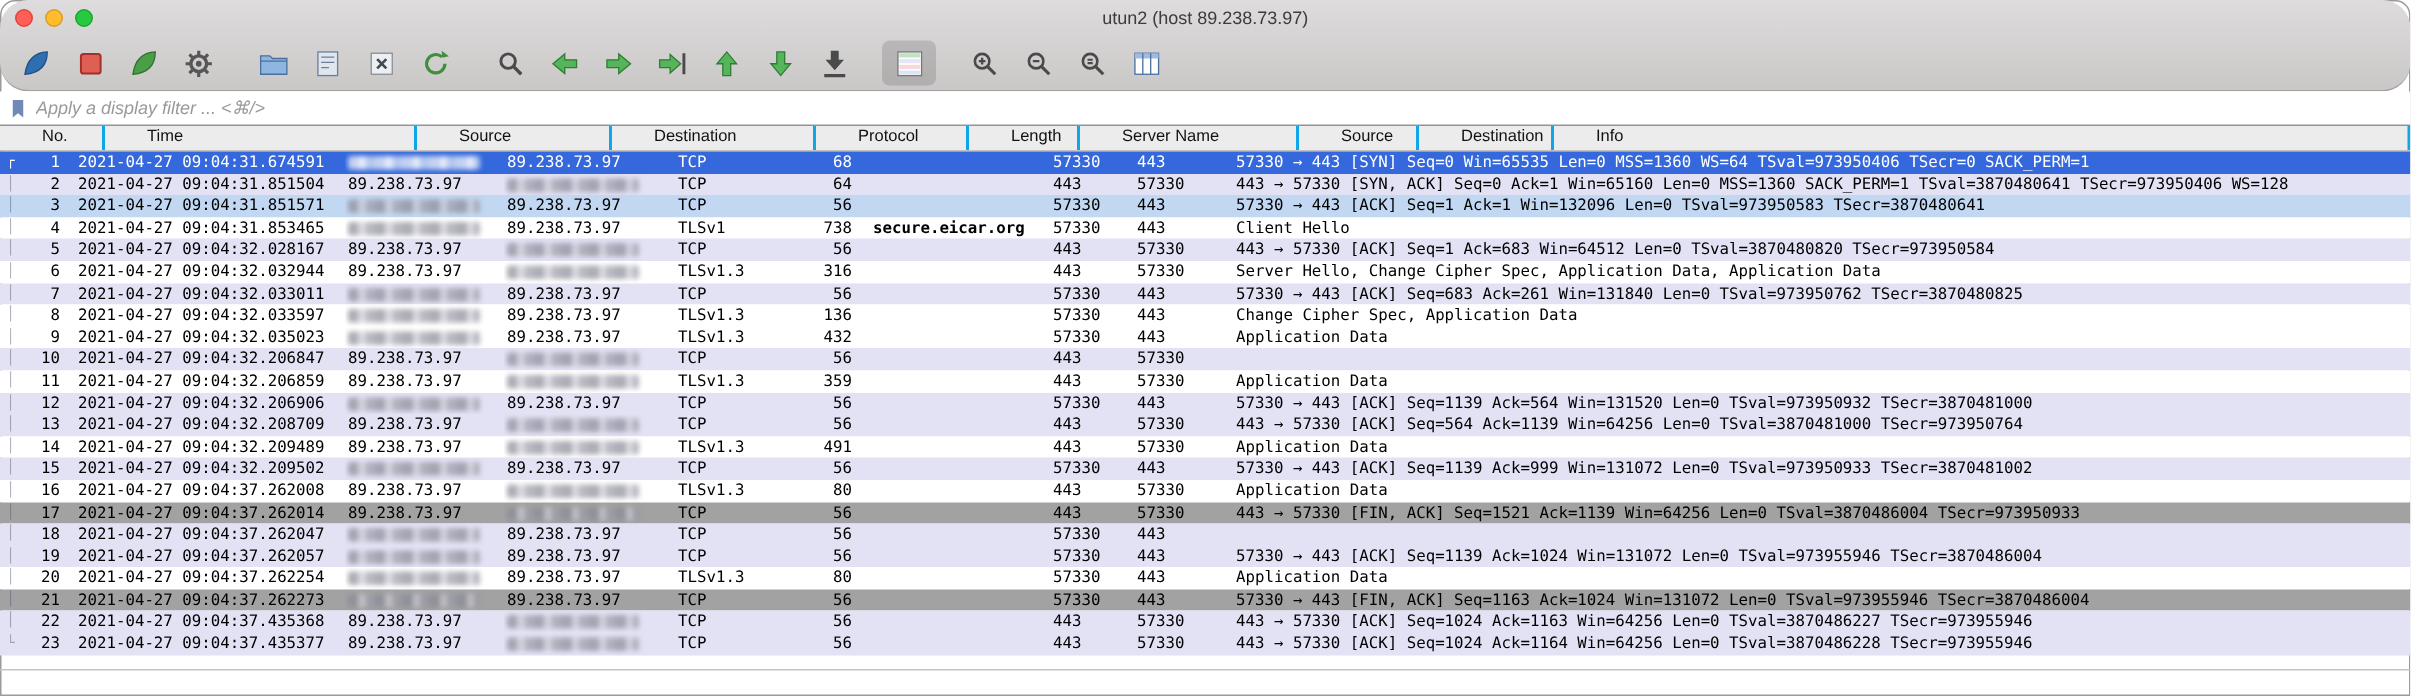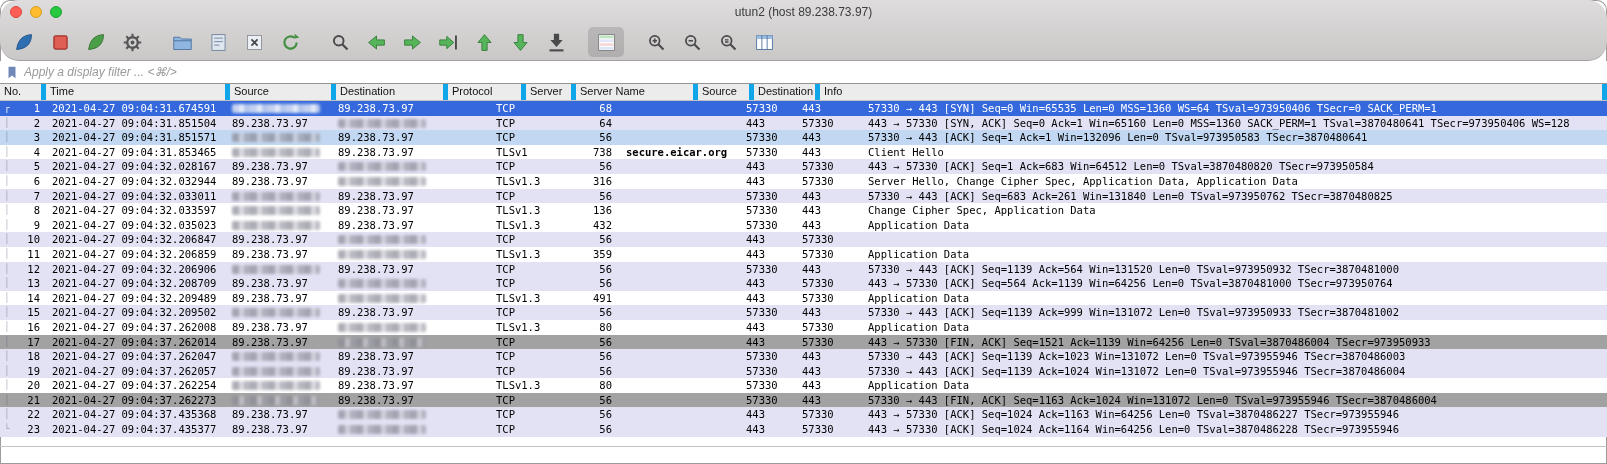--- a/index.html
+++ b/index.html
@@ -25,32 +25,32 @@
   
   .filterbar{height:23px;background:#fff;border-bottom:1px solid #949494;
     display:flex;align-items:center;padding:0 5px;gap:5px;}
   .bookmark{flex:0 0 auto;display:flex;align-items:center;}
   .filter-input{flex:1;border:none;outline:none;font-size:12px;color:#333;
     background:transparent;font-family:"Liberation Sans",sans-serif;font-style:italic;}
   .filter-input::placeholder{color:#9a9a9a;}
   
   .header-row{display:flex;height:17px;background:#ececec;border-bottom:1px solid #c2c2c2;
     font-size:11px;color:#111;line-height:15px;}
-  .hcell{padding:0 4px;border-right:5px solid #0ea5e9;overflow:hidden;white-space:nowrap;}
+  .hcell{padding:0 4px;border-right:2px solid #0ea5e9;overflow:hidden;white-space:nowrap;margin-left:24px;}
   .hc0{width:46px;}.hc1{width:184px;}.hc2{width:106px;}.hc3{width:112px;}.hc4{width:78px;}
   .hc5{width:50px;}.hc6{width:122px;}.hc7{width:56px;}.hc8{width:66px;}.hc9{flex:1;}
   .prow{display:flex;height:14.6px;font-family:"DejaVu Sans Mono",monospace;
     font-size:10.5px;line-height:14.6px;white-space:nowrap;color:#000;}
   .pcell{overflow:hidden;}
   .c-ind{width:14px;text-align:center;color:rgba(80,80,110,.45);font-size:9px;}
   .c-no{width:32px;text-align:right;padding-right:6px;}
   .c-time{width:184px;padding-left:6px;}
   .c-src{width:106px;padding-left:2px;}
   .c-dst{width:112px;padding-left:2px;}
-  .c-proto{width:78px;padding-left:4px;margin-left:44px;}
+  .c-proto{width:78px;padding-left:4px;}
   .c-len{width:50px;text-align:right;padding-right:8px;}
   .c-server{width:122px;padding-left:6px;font-weight:bold;}
   .c-sport{width:56px;padding-left:4px;}
   .c-dport{width:66px;padding-left:4px;}
   .c-info{flex:1;padding-left:4px;}
   .row-selected{background:#3468dc;color:#fff;}
   .row-selected .c-ind{color:#fff;}
   .row-related{background:#c2d8f2;}
   .row-tcp{background:#e3e2f5;}
   .row-tls{background:#fff;}
@@ -212,21 +212,21 @@
     <input class="filter-input" type="text" placeholder="Apply a display filter ... &lt;⌘/&gt;" style="">
   </div>
 
   <div class="packet-list">
     <div class="header-row" id="header-row">
         <div class="hcell hc0">No.</div>
         <div class="hcell hc1">Time</div>
         <div class="hcell hc2">Source</div>
         <div class="hcell hc3">Destination</div>
         <div class="hcell hc4">Protocol</div>
-        <div class="hcell hc5">Server</div>
+        <div class="hcell hc5">Length</div>
         <div class="hcell hc6">Server Name</div>
         <div class="hcell hc7">Source</div>
         <div class="hcell hc8">Destination</div>
         <div class="hcell hc9">Info</div>
       </div>
     <div id="packet-rows">
         <div class="prow row-selected">
           <div class="pcell c-ind">┌</div>
           <div class="pcell c-no">1</div>
           <div class="pcell c-time">2021-04-27 09:04:31.674591</div>
@@ -450,21 +450,20 @@
           <div class="pcell c-ind">│</div>
           <div class="pcell c-no">18</div>
           <div class="pcell c-time">2021-04-27 09:04:37.262047</div>
           <div class="pcell c-src"><span class="blur-blob"></span></div>
           <div class="pcell c-dst">89.238.73.97</div>
           <div class="pcell c-proto">TCP</div>
           <div class="pcell c-len">56</div>
           <div class="pcell c-server"></div>
           <div class="pcell c-sport">57330</div>
           <div class="pcell c-dport">443</div>
-          <div class="pcell c-info">57330 → 443 [ACK] Seq=1139 Ack=1023 Win=131072 Len=0 TSval=973955946 TSecr=3870486003</div>
         </div>
         <div class="prow row-tcp">
           <div class="pcell c-ind">│</div>
           <div class="pcell c-no">19</div>
           <div class="pcell c-time">2021-04-27 09:04:37.262057</div>
           <div class="pcell c-src"><span class="blur-blob"></span></div>
           <div class="pcell c-dst">89.238.73.97</div>
           <div class="pcell c-proto">TCP</div>
           <div class="pcell c-len">56</div>
           <div class="pcell c-server"></div>

